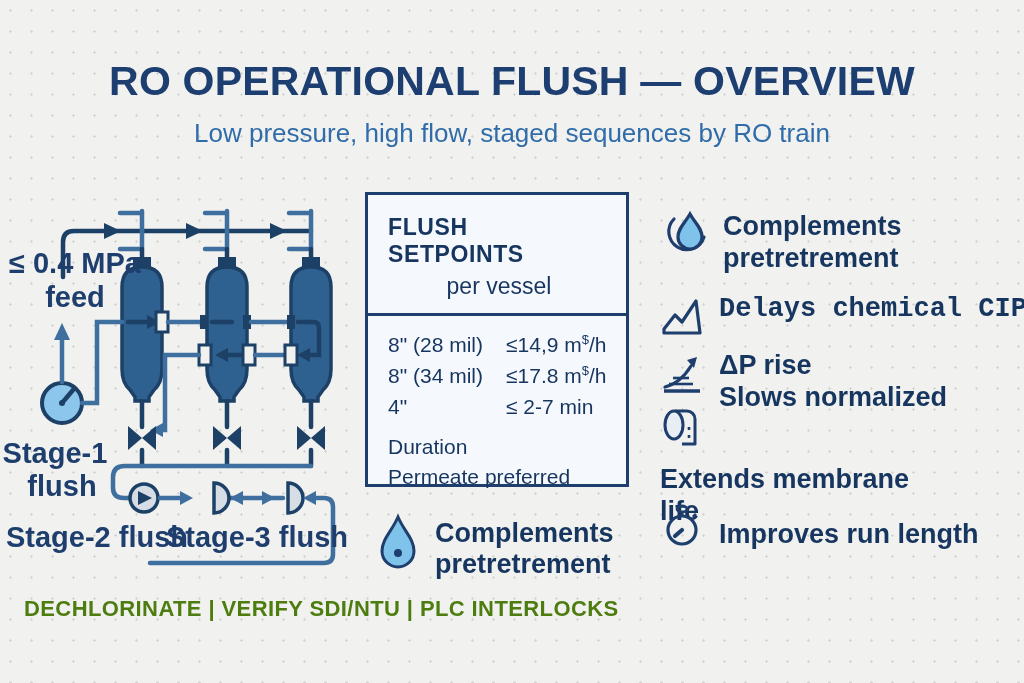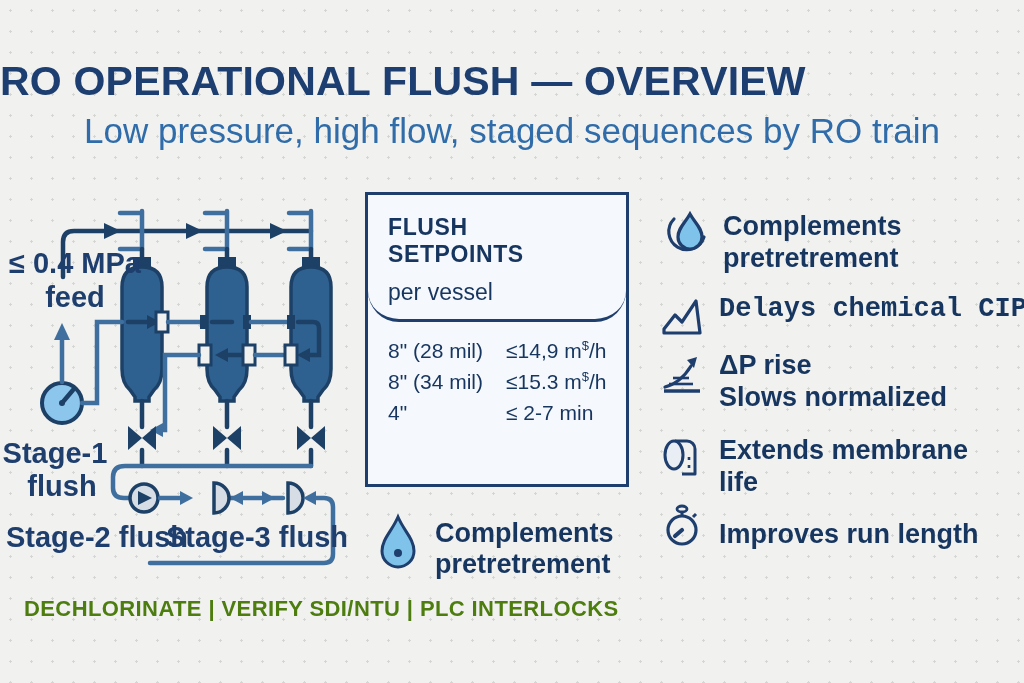--- a/index.html
+++ b/index.html
@@ -5,55 +5,55 @@
   html,body{margin:0;padding:0;}
   body{
     width:1024px;height:683px;position:relative;overflow:hidden;
     background-color:#f1f1ef;
     background-image:radial-gradient(circle, rgba(168,172,168,0.38) 1.2px, transparent 1.4px);
     background-size:21px 21px;
     font-family:"Liberation Sans", sans-serif;
     color:#1e3e6e;
   }
   .title{
-    position:absolute;top:58px;left:0;width:1024px;margin:0;text-align:left;
+    position:absolute;top:58px;left:0;width:1024px;margin:0;text-align:center;
     font-size:41px;font-weight:bold;color:#1d3e70;letter-spacing:0.2px;
   }
   .subtitle{
-    position:absolute;top:111px;left:0;width:1024px;text-align:center;
-    font-size:35px;color:#2f6ca9;font-weight:500;
+    position:absolute;top:118px;left:0;width:1024px;text-align:center;
+    font-size:26px;color:#2f6ca9;font-weight:500;
   }
   .diagram{position:absolute;left:0;top:185px;}
   .pn{stroke:#1d4066;stroke-width:4.5;fill:none;stroke-linecap:round;}
   .ps{stroke:#3f6f9e;stroke-width:4.5;fill:none;stroke-linecap:round;}
   .fn{fill:#1d4066;}
   .fs{fill:#3f6f9e;}
   .vessel{fill:#2e6090;stroke:#1d4066;stroke-width:3.5;}
   .port{fill:#f1f1ef;stroke:#1d4066;stroke-width:3;}
   .gauge{fill:#8cc6ec;stroke:#1d4066;stroke-width:4;}
   .needle{stroke:#1d4066;stroke-width:4.5;stroke-linecap:round;}
   .pump{fill:#d6dde5;stroke:#1d4066;stroke-width:3.5;}
   .lbl{fill:#1e3e6e;font-size:29px;font-weight:600;text-anchor:middle;font-family:"Liberation Sans",sans-serif;}
   .setpoints{
     position:absolute;left:365px;top:192px;width:264px;height:295px;box-sizing:border-box;
     border:3px solid #1e3e6e;background:#f5f8fc;
   }
-  .sp-header{padding:19px 16px 13px 20px;border-bottom:3px solid #1e3e6e;border-radius:31px;}
+  .sp-header{padding:19px 16px 13px 20px;border-bottom:3px solid #1e3e6e;}
   .sp-title{font-size:23px;font-weight:bold;letter-spacing:0.6px;color:#16355f;}
-  .sp-sub{font-size:23px;color:#16355f;margin-top:11px;}
+  .sp-sub{font-size:23px;color:#16355f;margin-top:5px;text-align:center;}
   .sp-body{padding:13px 14px 0 20px;}
   .sp-row{display:flex;font-size:21px;line-height:31px;color:#16355f;font-weight:500;white-space:nowrap;}
   .sp-size{width:118px;flex:none;}
   .sp-row sup{font-size:13px;line-height:0;}
   .sp-notes{margin-top:10px;font-size:21px;line-height:30px;color:#16355f;font-weight:500;}
   .callout{position:absolute;left:376px;top:512px;display:flex;gap:15px;align-items:flex-start;}
   .callout-text{font-size:27px;font-weight:bold;line-height:31px;color:#16355f;padding-top:6px;}
   .benefit{position:absolute;left:660px;display:flex;gap:13px;align-items:flex-start;}
   .benefit-text{font-size:27px;font-weight:bold;line-height:32px;color:#16355f;white-space:nowrap;}
-  .b0{top:210px;} .b1{top:293px;font-family:Liberation Mono, monospace;} .b2{top:349px;} .b3{top:434px;} .b4{top:500px;align-items:flex-end;}
+  .b0{top:210px;} .b1{top:293px;font-family:Liberation Mono, monospace;} .b2{top:349px;} .b3{top:404px;flex-direction:column;} .b4{top:500px;align-items:flex-end;}
   .footer{
     position:absolute;left:24px;top:596px;font-size:22px;font-weight:bold;
     color:#4d7c0f;letter-spacing:0.4px;white-space:nowrap;
   }
 </style>
 </head>
 <body>
 
 <h1 class="title">RO OPERATIONAL FLUSH — OVERVIEW</h1>
 <div class="subtitle">Low pressure, high flow, staged sequences by RO train</div>
@@ -176,25 +176,29 @@
     <div class="sp-title">FLUSH SETPOINTS</div>
     <div class="sp-sub">per vessel</div>
   </div>
   <div class="sp-body">
     <div class="sp-row">
       <span class="sp-size">8" (28 mil)</span>
       <span><span>≤14,9 m</span><sup>$</sup><span>/h</span></span>
     </div>
     <div class="sp-row">
       <span class="sp-size">8" (34 mil)</span>
-      <span><span>≤15.3 m</span><sup>$</sup><span>/h</span></span>
+      <span><span>≤17.8 m</span><sup>$</sup><span>/h</span></span>
     </div>
     <div class="sp-row">
       <span class="sp-size">4"</span>
       <span><span>≤  2-7 min</span><sup></sup><span></span></span>
+    </div>
+    <div class="sp-notes">
+      <div>Duration</div>
+      <div>Permeate preferred</div>
     </div>
   </div>
 </section>
 
 <div class="callout">
   <svg width="44" height="62" viewBox="0 0 44 62">
     <path d="M22,5 C28,19 38,27 38,39 a16,16 0 0 1 -32,0 C6,27 16,19 22,5 Z" fill="#7fc3ea" stroke="#1e3e6e" stroke-width="3"></path>
     <circle cx="22" cy="41" r="4" fill="#1e3e6e"></circle>
   </svg>
   <div class="callout-text">

